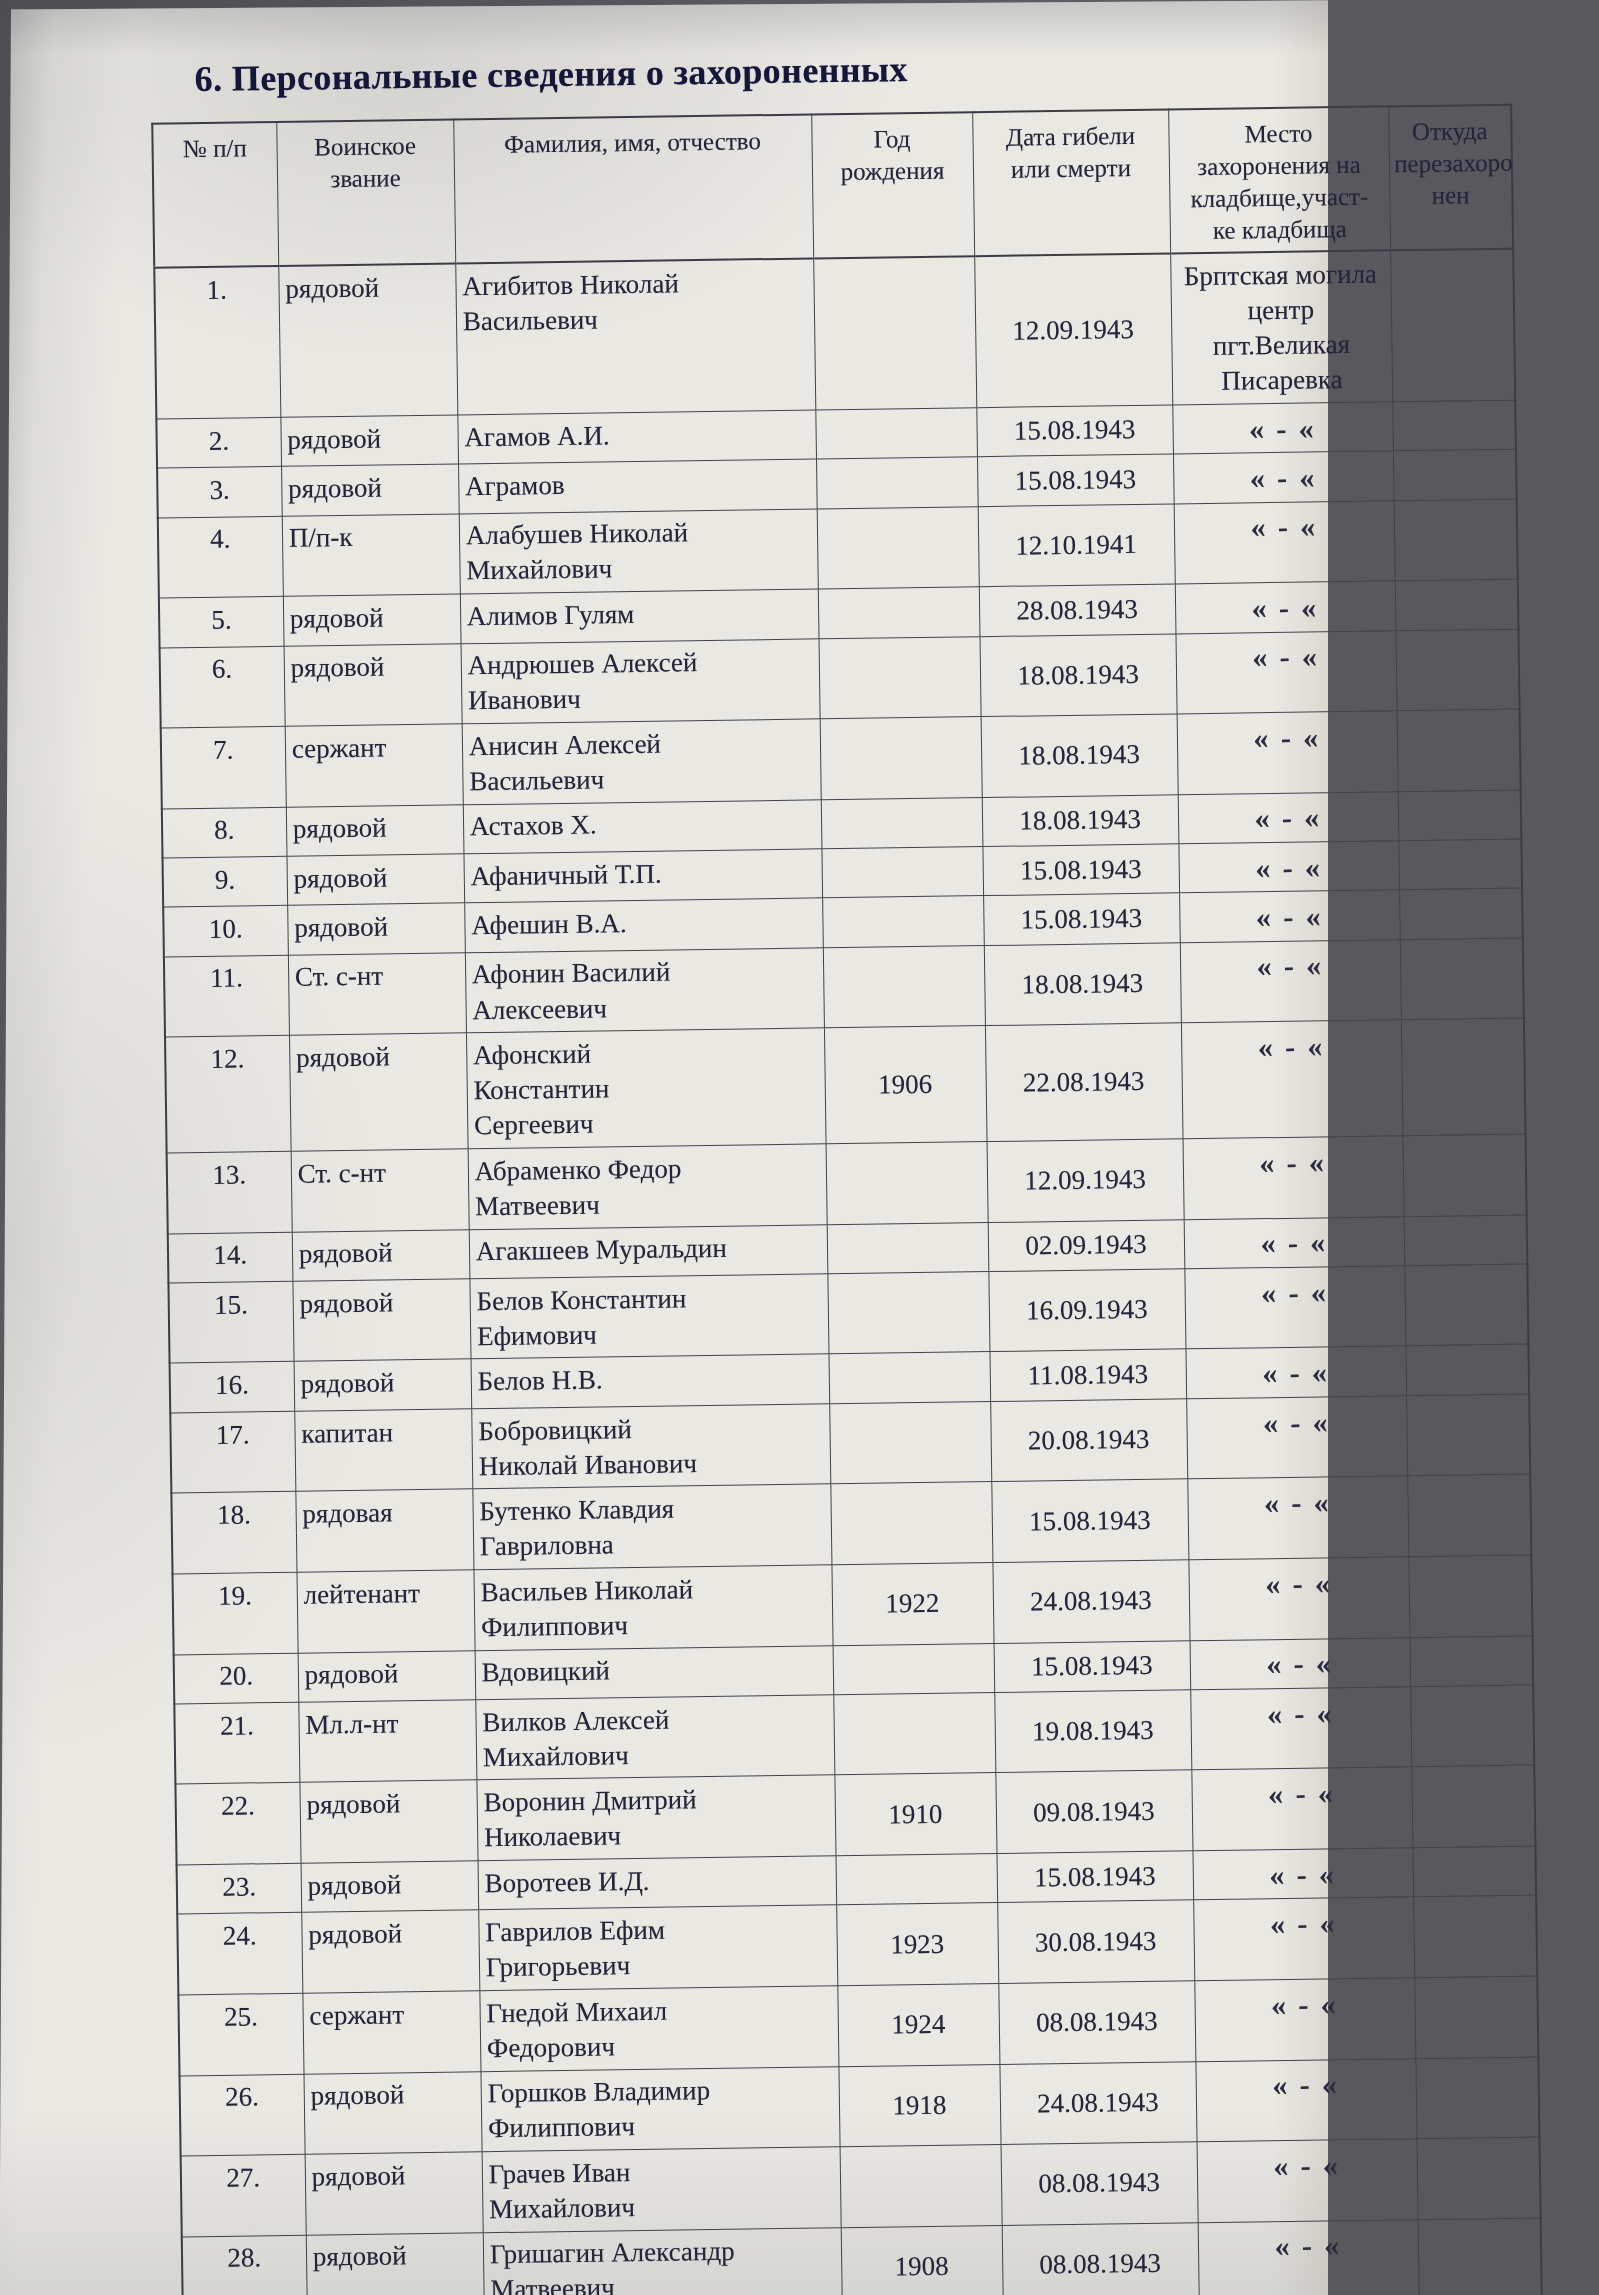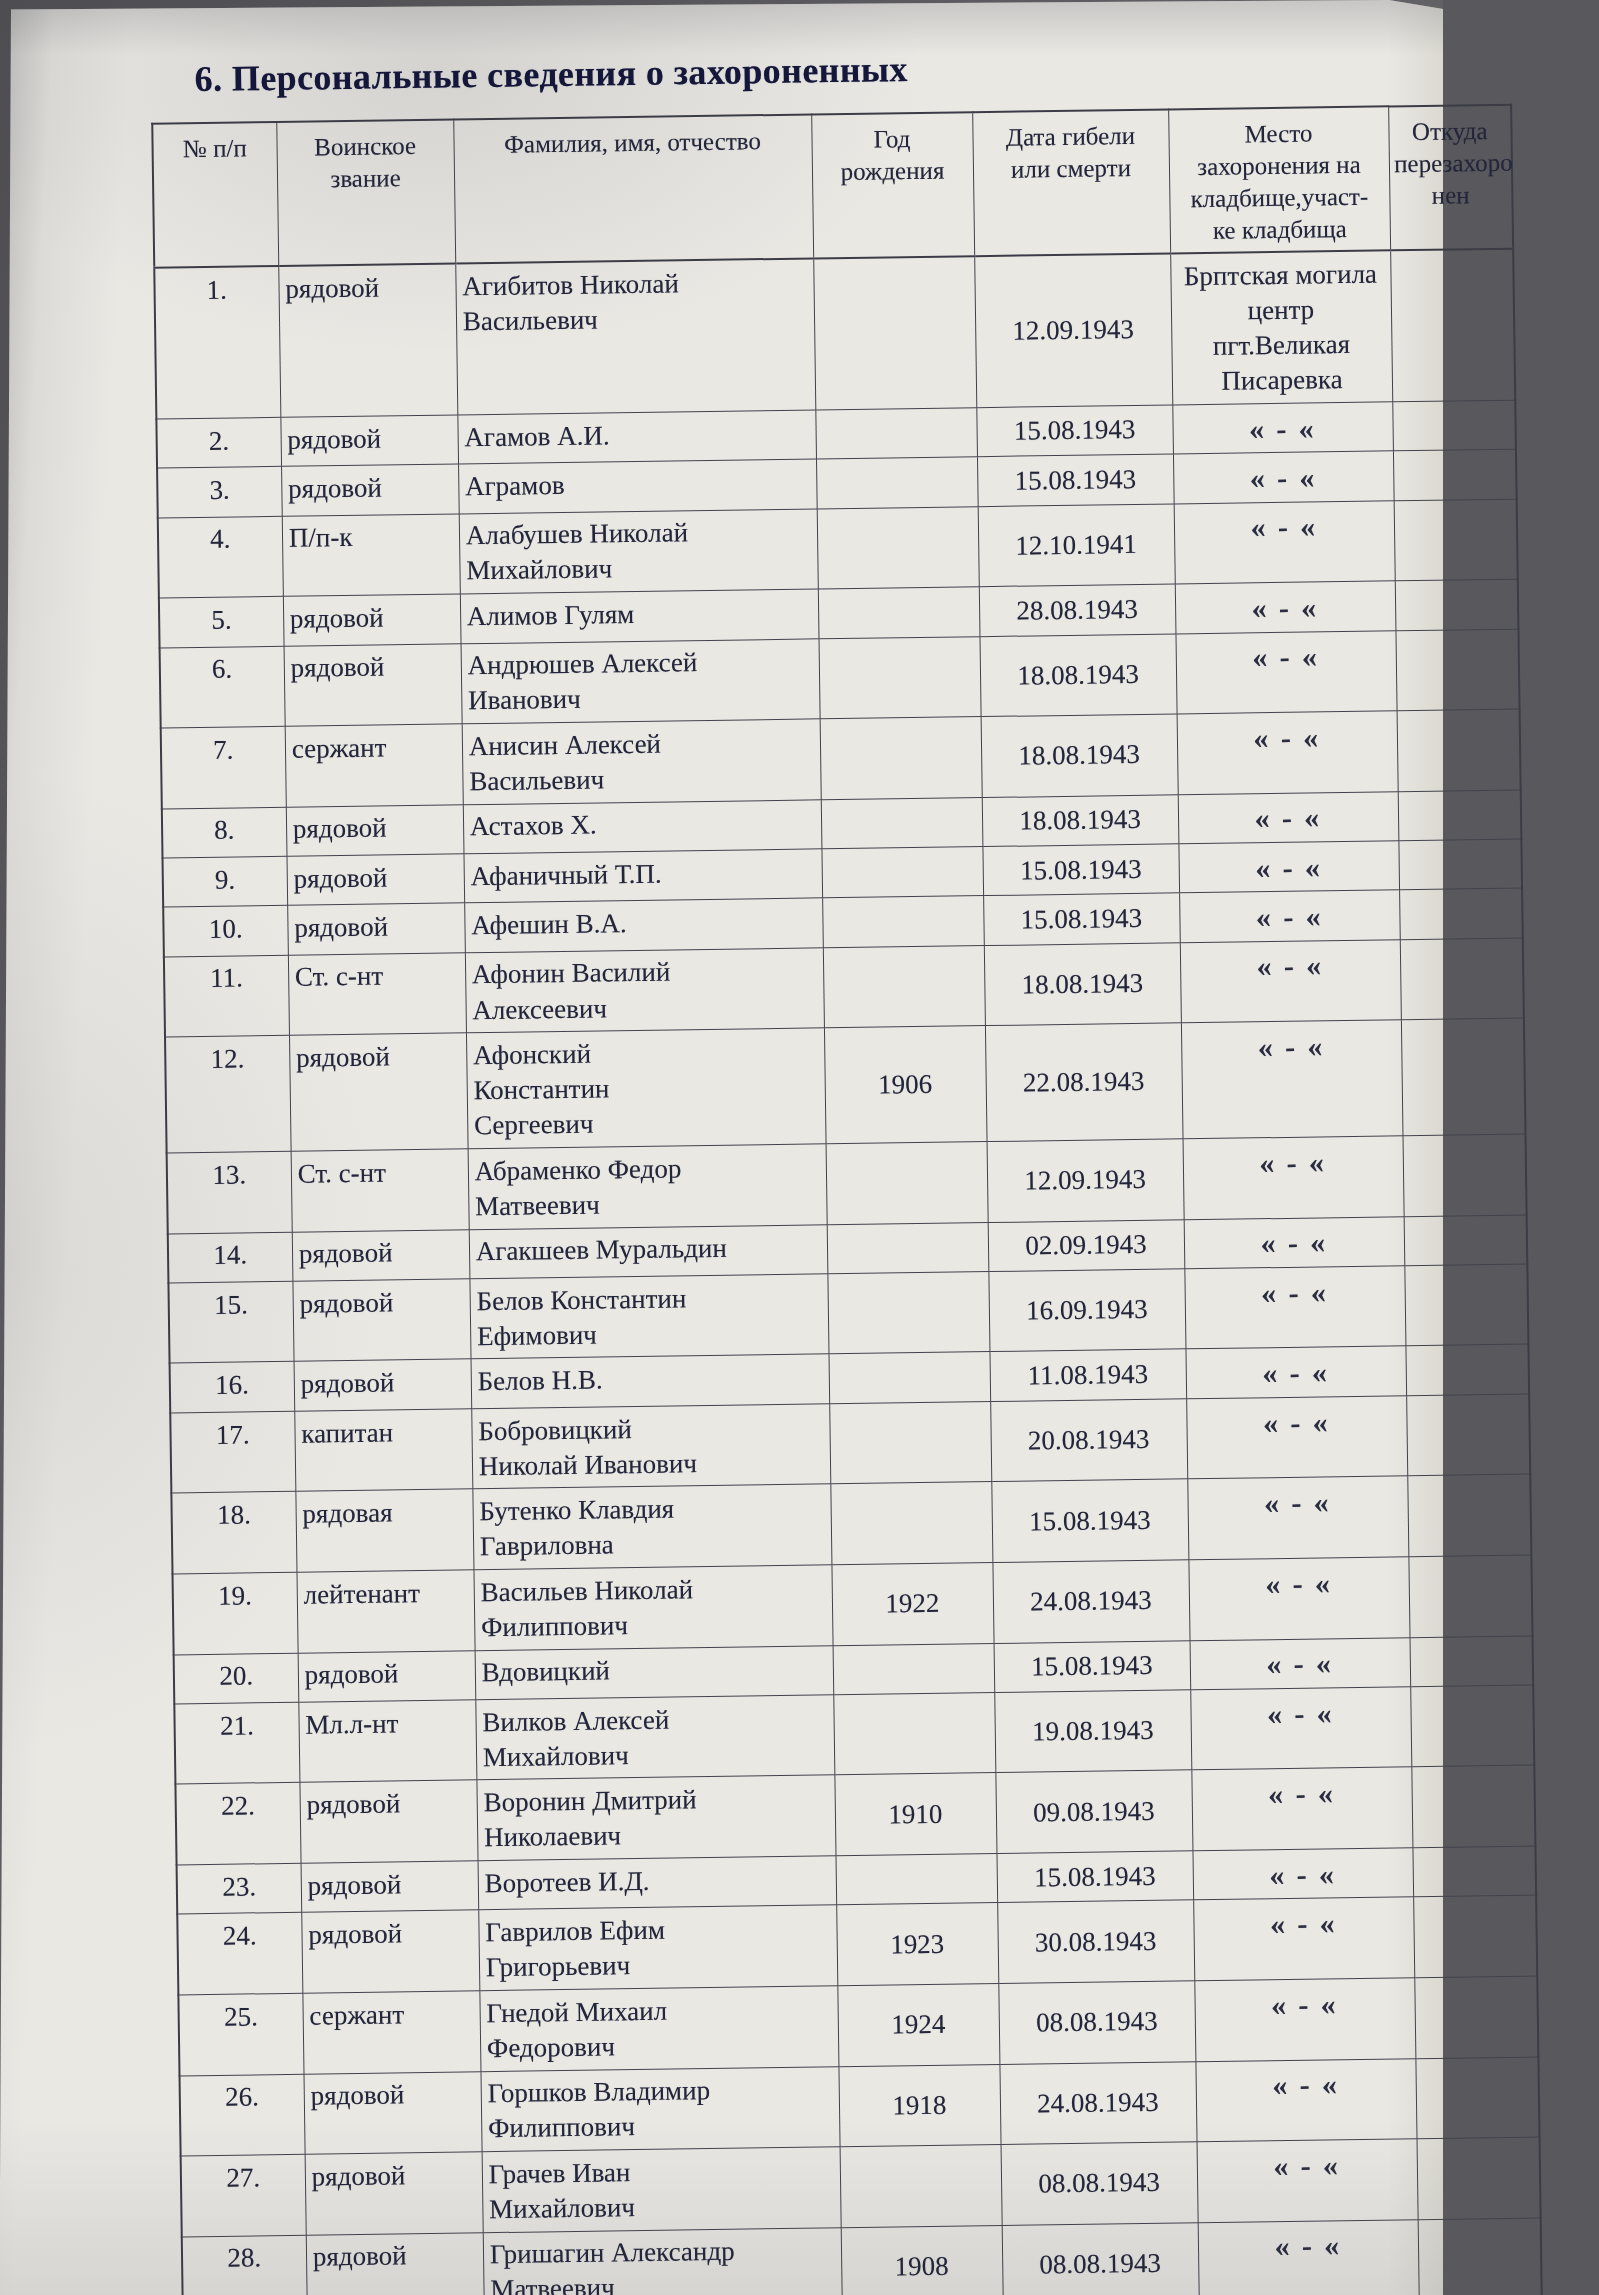--- a/index.html
+++ b/index.html
@@ -7,21 +7,21 @@
     padding: 0;
     width: 1599px;
     height: 2295px;
     overflow: hidden;
     background: #59595d;
     font-family: "Liberation Serif", "DejaVu Serif", serif;
   }
   .photo {
     position: absolute;
     inset: 0;
-    width: 1443px;
+    width: 1328px;
     height: 2295px;
     background: linear-gradient(120deg, #4e4e52 0%, #636367 55%, #8e8e90 100%);
   }
   .desk-edge {
     position: absolute;
     right: 0;
     top: 1831px;
     width: 27px;
     height: 464px;
     background: linear-gradient(to bottom, #9a7a4c, #b5854f 40%, #a06f3e);

